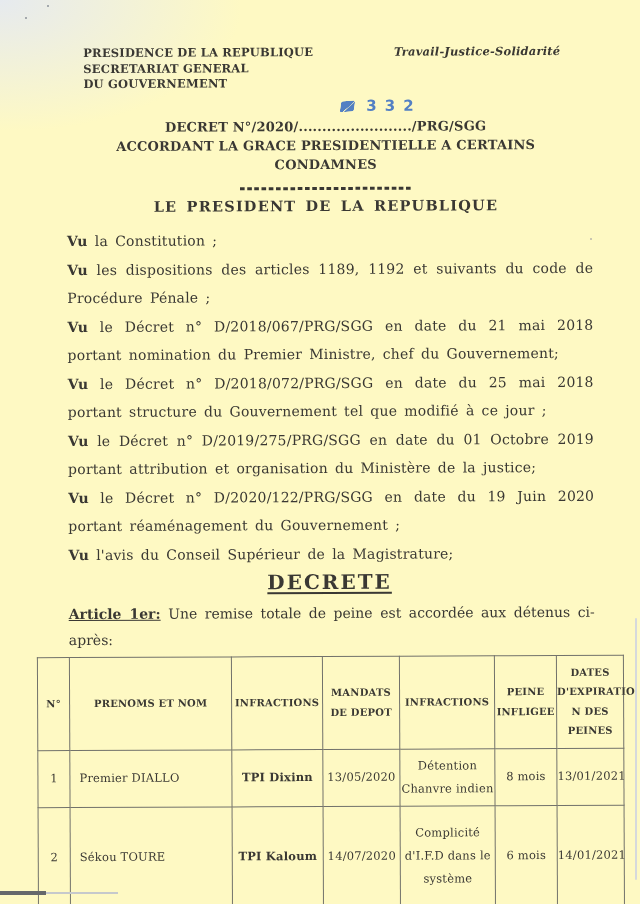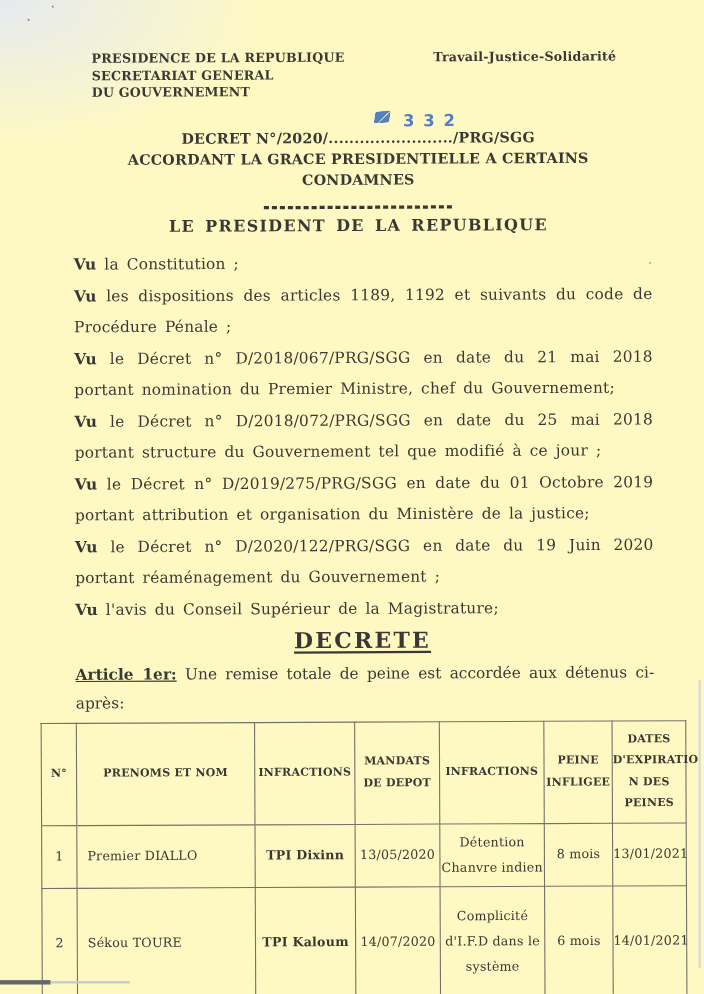--- a/index.html
+++ b/index.html
@@ -11,25 +11,25 @@
   }
   .page{position:absolute;inset:0;background:#fef9c3;}
   .corner-tint{position:absolute;left:0;top:0;width:240px;height:130px;
     background:radial-gradient(ellipse at 0% 0%, #e6eaef 0%, rgba(230,234,239,0) 72%);}
   .doc{position:absolute;inset:0;transform:rotate(-0.25deg);}
 
   
   .header{display:flex;justify-content:space-between;margin:45px 78px 0 85px;}
   .hline{font-weight:bold;font-size:11.5px;line-height:15.5px;letter-spacing:.2px;}
   .header-right{text-align:left;}
-  .motto{}
+  .motto{font-style:italic;}
 
   
   .stamp-row{text-align:center;margin-top:5px;height:19px;padding-left:96px;}
-  .stamp{display:inline-flex;opacity:.88;padding-left:29px;}
+  .stamp{display:inline-flex;align-items:center;opacity:.88;padding-left:29px;}
   .stamp-blob{width:14px;height:11px;border-radius:2px;transform:skew(-12deg) rotate(-4deg);
     -webkit-mask:linear-gradient(135deg,#000 55%,transparent 56%,#000 63%);
             mask:linear-gradient(135deg,#000 55%,transparent 56%,#000 63%);}
   .stamp-digits{font-family:"DejaVu Sans",sans-serif;font-weight:bold;font-size:15px;
     letter-spacing:8px;margin-left:12px;}
 
   
   .title-block{text-align:center;font-weight:bold;font-size:13px;line-height:19px;
     margin-top:1px;padding-left:14px;letter-spacing:.2px;}
   .separator{text-align:center;font-weight:bold;font-size:15px;line-height:14px;

